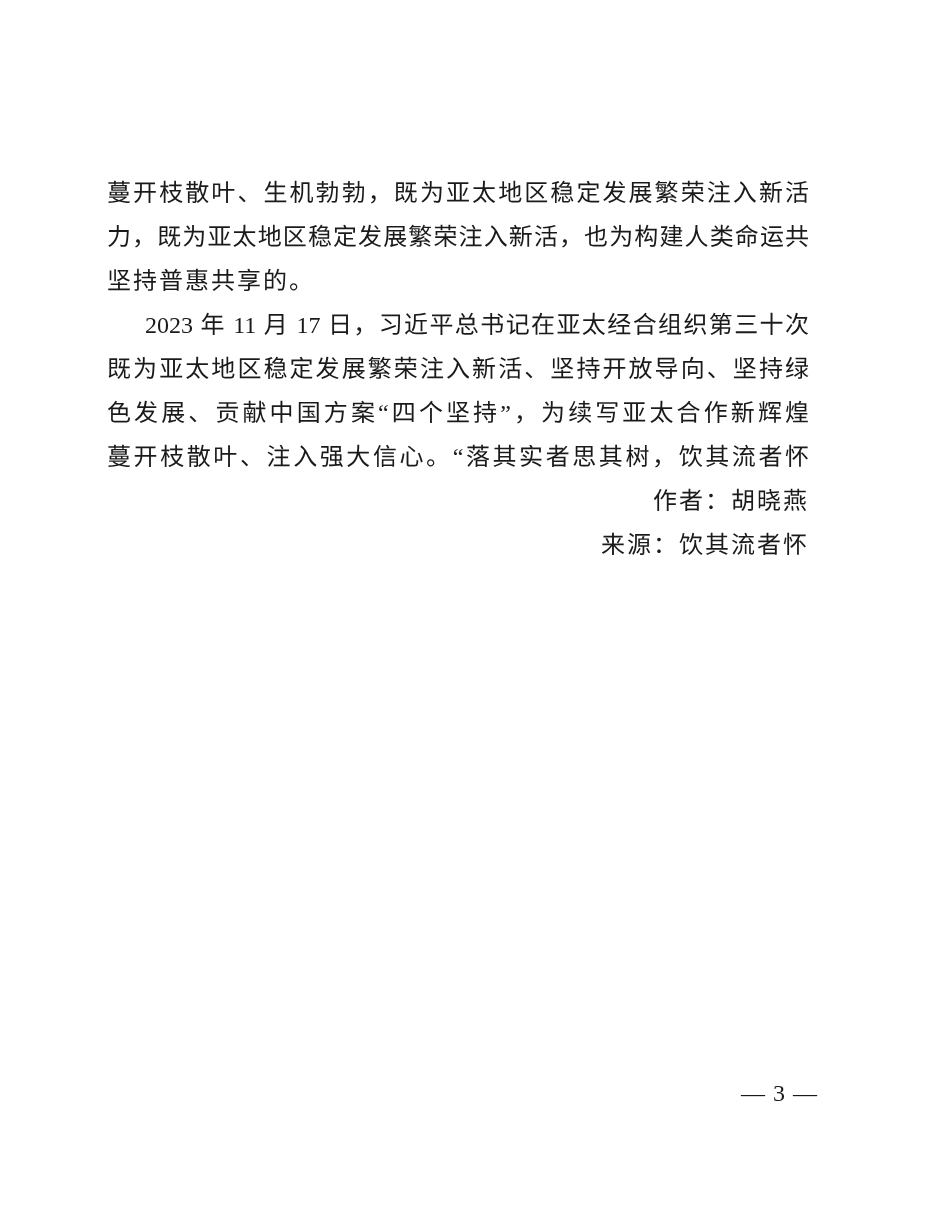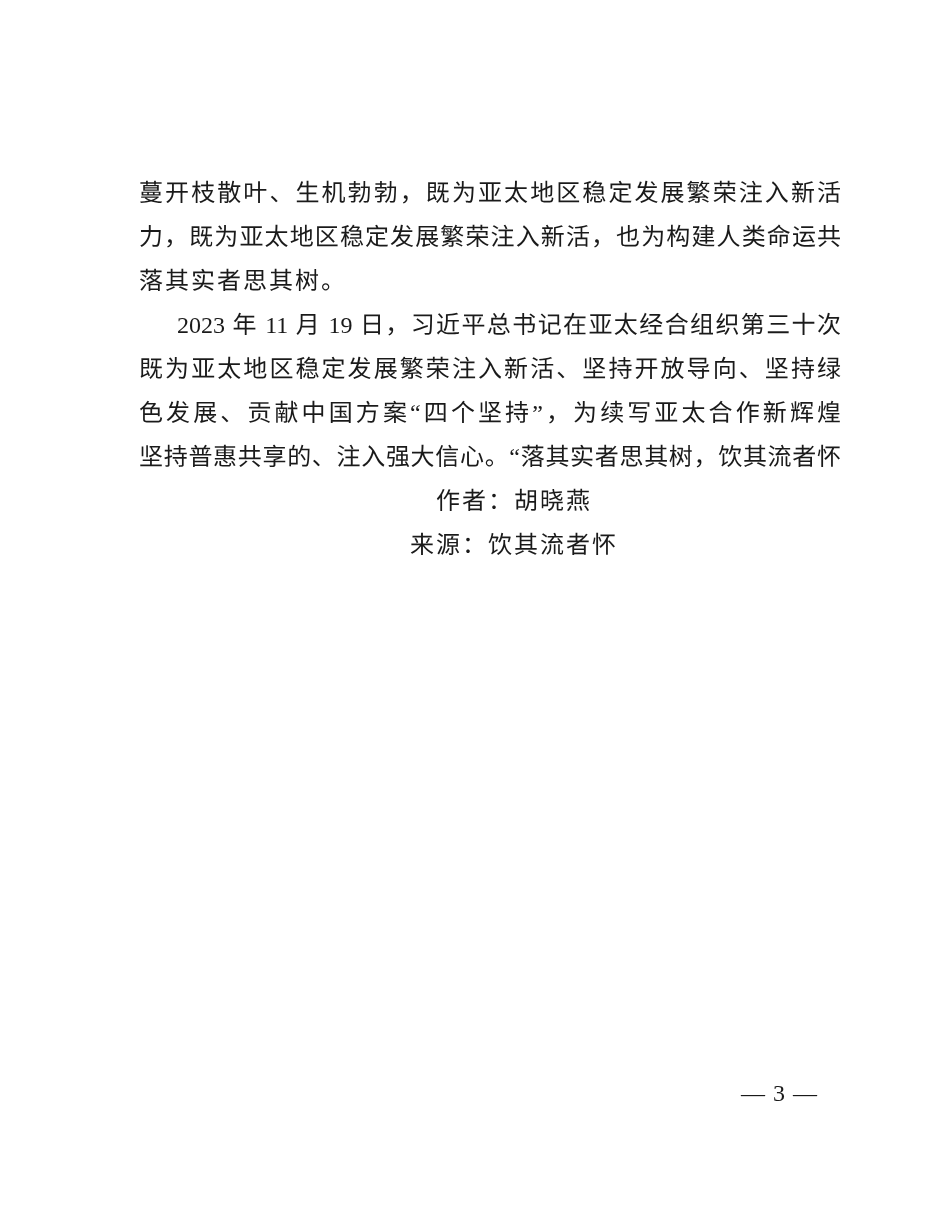--- a/index.html
+++ b/index.html
@@ -11,21 +11,21 @@
     position: relative;
     width: 950px;
     height: 1230px;
     background: #ffffff;
     overflow: hidden;
     font-family: "Liberation Serif", "DejaVu Serif", serif;
     color: #1a1a1a;
   }
   .content {
     position: absolute;
-    left: 139px;
+    left: 107px;
     top: 171px;
     width: 702px;
     font-size: 24px;
     line-height: 44px;
   }
   .paragraph {
     margin: 0;
     padding: 0;
   }
   .line {
@@ -36,47 +36,47 @@
   .line.last {
     text-align-last: left;
     letter-spacing: 2px;
   }
   .line.ind {
     text-indent: 38px;
   }
   .byline {
     text-indent: 48px;
     letter-spacing: 2px;
-    text-align: center;
+    text-align: right;
   }
   .page-number {
     position: absolute;
     top: 1071px;
     right: 132px;
     font-size: 24px;
     line-height: 44px;
     letter-spacing: 1px;
     color: #1a1a1a;
   }
 </style>
 </head>
 <body>
 
 <div class="page">
   <div class="content">
     <div id="paragraphs">
         <div class="paragraph">
           <div class="line">蔓开枝散叶、生机勃勃，既为亚太地区稳定发展繁荣注入新活</div>
           <div class="line">力，既为亚太地区稳定发展繁荣注入新活，也为构建人类命运共</div>
-          <div class="line last">落其实者思其树。</div>
+          <div class="line last">坚持普惠共享的。</div>
         </div>
         <div class="paragraph">
-          <div class="line ind">2023 年 11 月 19 日，习近平总书记在亚太经合组织第三十次</div>
+          <div class="line ind">2023 年 11 月 17 日，习近平总书记在亚太经合组织第三十次</div>
           <div class="line">既为亚太地区稳定发展繁荣注入新活、坚持开放导向、坚持绿</div>
           <div class="line">色发展、贡献中国方案“四个坚持”，为续写亚太合作新辉煌</div>
-          <div class="line">坚持普惠共享的、注入强大信心。“落其实者思其树，饮其流者怀</div>
+          <div class="line">蔓开枝散叶、注入强大信心。“落其实者思其树，饮其流者怀</div>
         </div>
       </div>
     <div class="byline">作者：胡晓燕</div>
     <div class="byline">来源：饮其流者怀</div>
   </div>
   <div class="page-number">— 3 —</div>
 </div>
 
 </body></html>

